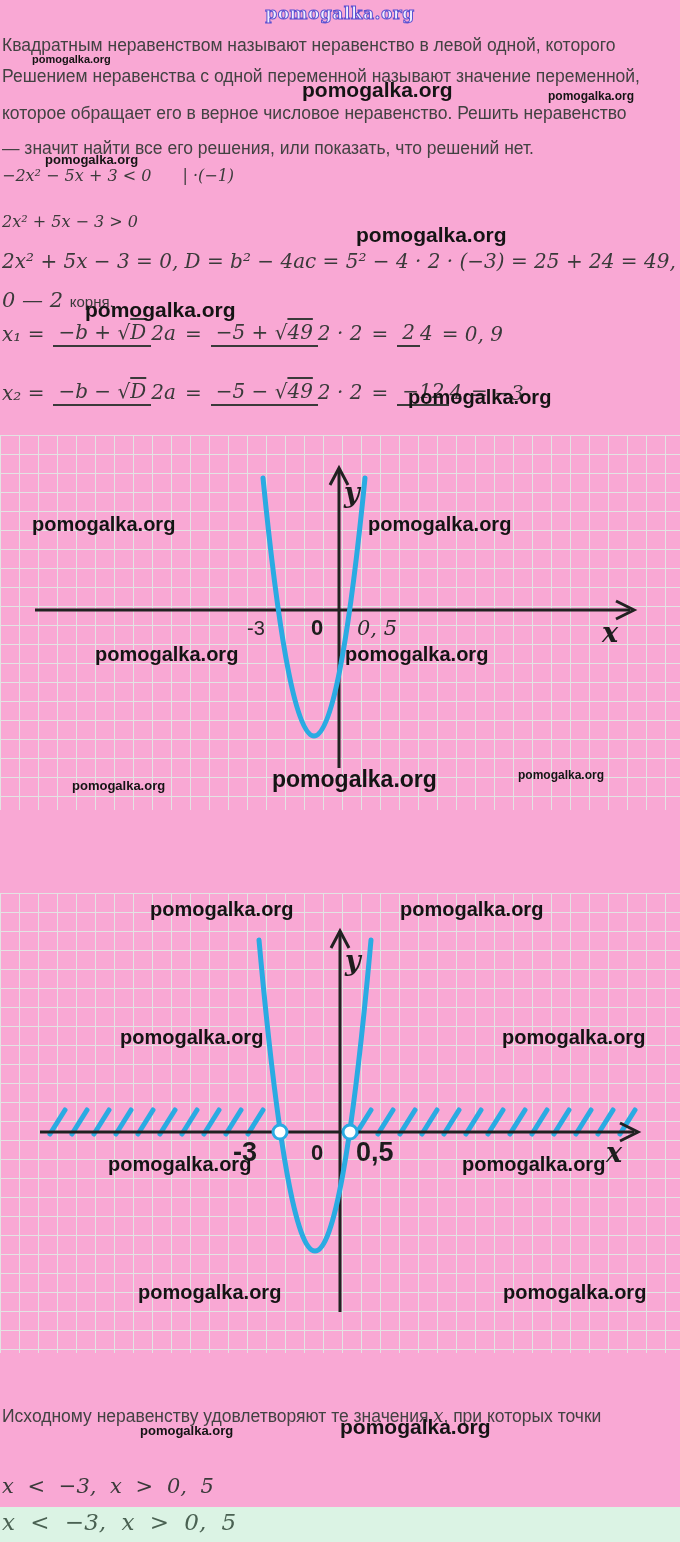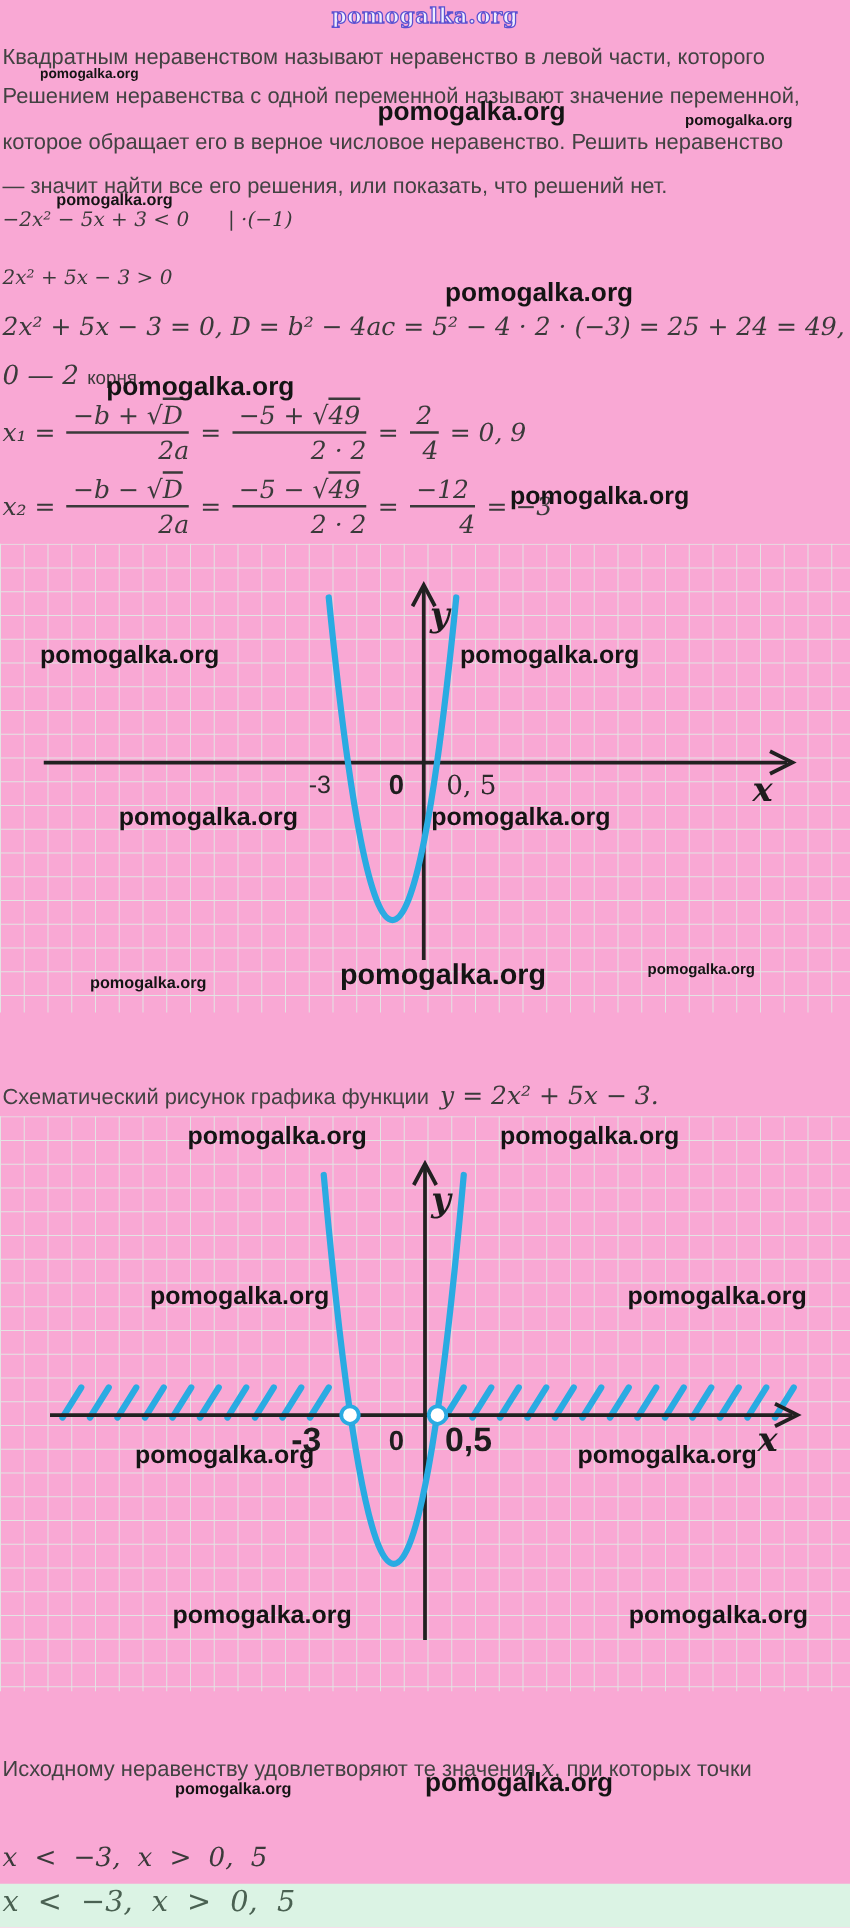--- a/index.html
+++ b/index.html
@@ -9,58 +9,58 @@
   
   .tline{font-size:17.5px;line-height:1.2;color:var(--text,#424242);white-space:nowrap;z-index:4;}
   
   .math{font-family:"DejaVu Serif",serif;font-style:italic;color:var(--math,#3a3a3a);
         white-space:nowrap;z-index:4;}
   .m22{font-size:16px;} .m20{font-size:20px;} .m21{font-size:21px;}
   .gap-l{margin-left:26px;}
   .sans-note{font-family:"Liberation Sans",sans-serif;font-style:normal;font-size:15px;}
   
   .frac-row{display:flex;align-items:center;gap:9px;font-size:20px;}
-  .frac{display:inline-flex;flex-direction:column;text-align:center;vertical-align:middle;align-items:flex-end;}
+  .frac{display:inline-flex;text-align:center;vertical-align:middle;}
   .frac .num{display:block;border-bottom:2px solid var(--math,#3a3a3a);padding:0 5px 1px;}
   .frac .den{display:block;padding-top:1px;}
   .ovl{text-decoration:overline;}
   
   .graph{left:0;width:680px;background:
      linear-gradient(to right, var(--grid,#e3e3e3) 1px, transparent 1px),
      linear-gradient(to bottom, var(--grid,#e3e3e3) 1px, transparent 1px);
      background-size:19px 19px;z-index:1;}
   .graph svg{position:absolute;left:0;top:0;z-index:2;}
   .glabel{position:absolute;z-index:4;}
   .axis-letter{font-family:"DejaVu Serif",serif;font-style:italic;font-weight:bold;
                font-size:27px;color:#1d1d1d;}
   .tick-sans{font-size:20px;color:#2b2b2b;}
   .tick-bold{font-size:22px;font-weight:bold;color:#1d1d1d;}
   .tick-big{font-size:27px;font-weight:bold;color:#1d1d1d;}
-  .tick-serif{font-family:"DejaVu Serif",serif;font-size:21px;color:#2b2b2b;}
+  .tick-serif{font-family:"DejaVu Serif",serif;font-style:italic;font-size:21px;color:#2b2b2b;}
   
   .wm{position:absolute;font-weight:bold;color:#141414;white-space:nowrap;z-index:5;line-height:1;}
   #wm-top{left:0;right:0;top:3px;text-align:center;font-size:17px;font-weight:bold;
      letter-spacing:.5px;color:var(--wmp,#5b4fd0);
      -webkit-text-stroke:1px var(--wmp,#5b4fd0);-webkit-text-fill-color:#efeeff;
      z-index:5;font-family:"DejaVu Serif",serif;}
   
   .ans{font-family:"DejaVu Serif",serif;font-style:italic;font-size:21px;color:#3a3a3a;
        word-spacing:7px;white-space:nowrap;z-index:4;}
   #hl-bar{left:0;top:1507px;width:680px;height:35px;background:var(--hlbg,#dbf3e4);z-index:3;}
   #hl-text{position:absolute;left:2px;top:2px;font-family:"DejaVu Serif",serif;font-style:italic;
        font-size:23px;color:var(--hlt,#4a6152);word-spacing:8px;white-space:nowrap;}
 </style>
 </head>
 <body>
 
 <div id="page" style="--text: #424242; --math: #3a3a3a; --grid: #e3e3e3; --wmp: #5b4fd0; --hlbg: #dbf3e4; --hlt: #4a6152;">
 
   <div id="wm-top" class="abs">pomogalka.org</div>
 
-  <div class="abs tline" style="left:2px;top:35px">Квадратным неравенством называют неравенство в левой части, которого</div>
+  <div class="abs tline" style="left:2px;top:35px">Квадратным неравенством называют неравенство в левой одной, которого</div>
   <div class="abs tline" style="left:2px;top:66px">Решением неравенства с одной переменной называют значение переменной,</div>
   <div class="abs tline" style="left:2px;top:103px">которое обращает его в верное числовое неравенство. Решить неравенство</div>
   <div class="abs tline" style="left:2px;top:138px">— значит найти все его решения, или показать, что решений нет.</div>
 
   <div class="abs math m22" style="left:2px;top:166px">
     <span>−2x² − 5x + 3 &lt; 0</span>
     <span class="gap-l">| ·(−1)</span>
   </div>
 
   <div class="abs math m22" style="left:2px;top:212px">2x² + 5x − 3 &gt; 0</div>
@@ -118,24 +118,20 @@
       <polyline points="330,50 339,33 348,50" stroke="#212121" stroke-width="3" fill="none"></polyline>
       <path d="M 263 43 Q 314 559 365 43" stroke="#2aabe2" stroke-width="5" fill="none" stroke-linecap="round"></path>
     </svg>
     <span class="glabel axis-letter" style="left:344px;top:42px">y</span>
     <span class="glabel axis-letter" style="left:602px;top:182px">x</span>
     <span class="glabel tick-sans" style="left:247px;top:182px">-3</span>
     <span class="glabel tick-bold" style="left:311px;top:180px">0</span>
     <span class="glabel tick-serif" style="left:357px;top:181px">0, 5</span>
   </div>
 
-  <div class="abs tline" style="left:2px;top:864px">
-    <span>Схематический рисунок графика функции</span>
-    <span class="math m20" style="margin-left:4px">y = 2x² + 5x − 3.</span>
-  </div>
 
   <div class="abs graph" id="graph2" style="top:893px;height:460px">
     <svg width="680" height="460" viewBox="0 0 680 460" id="g2svg">
       <g id="hatch-g">
           <line x1="50" y1="241" x2="65" y2="217" stroke="#2aabe2" stroke-width="5" stroke-linecap="round"></line>
           <line x1="72" y1="241" x2="87" y2="217" stroke="#2aabe2" stroke-width="5" stroke-linecap="round"></line>
           <line x1="94" y1="241" x2="109" y2="217" stroke="#2aabe2" stroke-width="5" stroke-linecap="round"></line>
           <line x1="116" y1="241" x2="131" y2="217" stroke="#2aabe2" stroke-width="5" stroke-linecap="round"></line>
           <line x1="138" y1="241" x2="153" y2="217" stroke="#2aabe2" stroke-width="5" stroke-linecap="round"></line>
           <line x1="160" y1="241" x2="175" y2="217" stroke="#2aabe2" stroke-width="5" stroke-linecap="round"></line>

